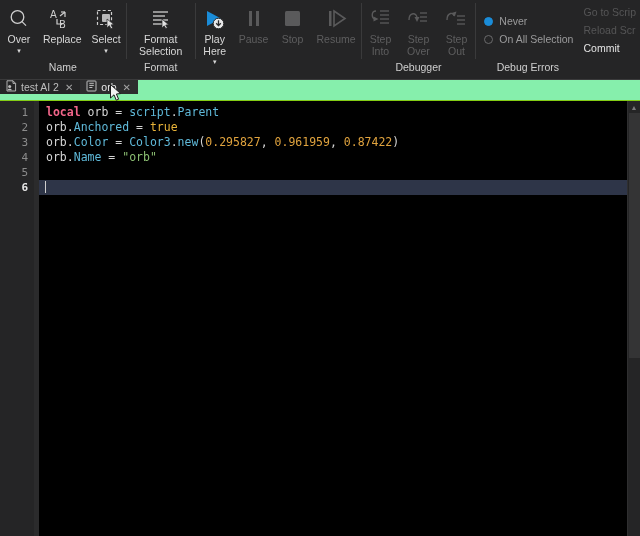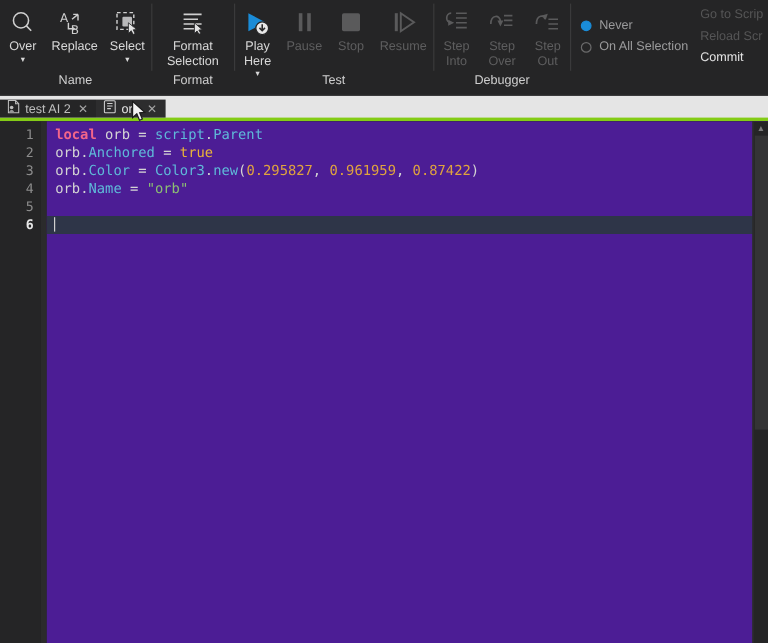--- a/index.html
+++ b/index.html
@@ -104,24 +104,24 @@
     gap: 1px;
     overflow: hidden;
   }
   .script-row { height: 17px; display: flex; align-items: center; cursor: pointer; }
   .script-lbl { font-size: 10.5px; color: #555556; white-space: nowrap; }
   .script-lbl.active { color: #e3e3e3; }
 
   
   .tabbar {
     height: 21px;
-    background: #e5e5e5;
-    display: flex;
-    align-items: flex-end;
-    border-bottom: 3px solid #84cc16;
+    background: #86efac;
+    display: flex;
+    align-items: flex-start;
+    border-bottom: 1px solid #84cc16;
   }
   .tab {
     display: flex; align-items: center; gap: 4px;
     padding: 0 7px 0 6px;
     font-size: 10.5px;
     color: #bdbdbd;
     background: #252526;
     cursor: pointer;
     position: relative;
   }
@@ -152,21 +152,21 @@
   }
   .gutter .ln.cur { color: #e8e8e8; font-weight: bold; }
   .fold {
     width: 5px;
     background: #2b2b2c;
     flex: 0 0 auto;
   }
   .codearea {
     position: relative;
     flex: 1 1 auto;
-    background: #4c1d95;
+    background: #000000;
     padding-top: 4px;
     overflow: hidden;
   }
   .cline {
     height: 15px;
     line-height: 15px;
     font-family: "DejaVu Sans Mono", monospace;
     font-size: 11.5px;
     white-space: pre;
     padding-left: 7px;
@@ -326,21 +326,20 @@
         <div class="btn disabled">
           <span class="ico">
             <svg width="24" height="24" viewBox="0 0 24 24">
               <rect x="5" y="4" width="2.5" height="15" fill="#5a5a5b"></rect>
               <polygon points="10,4 21,11.5 10,19" fill="none" stroke="#5a5a5b" stroke-width="1.6"></polygon>
             </svg>
           </span>
           <span class="lbl">Resume</span>
         </div>
       </div>
-      <div class="rgroup-label">Test</div>
     </div>
 
     <div class="rgroup-sep"></div>
 
     <div class="rgroup">
       <div class="rgroup-items">
         <div class="btn disabled">
           <span class="ico">
             <svg width="26" height="24" viewBox="0 0 26 24">
               <path d="M9 4 C4 4 4 12 9 12" fill="none" stroke="#5a5a5b" stroke-width="1.4"></path>
@@ -392,20 +391,21 @@
       <div class="radio-col">
         <div class="radio-row">
           <span class="radio-dot on"></span>
           <span class="radio-lbl">Never</span>
         </div>
         <div class="radio-row">
           <span class="radio-dot"></span>
           <span class="radio-lbl">On All Selection</span>
         </div>
       </div>
+      <div class="rgroup-label">Debug Errors</div>
     </div>
 
     <div class="rgroup">
       <div class="script-col">
         <div class="script-row">
           <span class="script-lbl">Go to Scrip</span>
         </div>
         <div class="script-row">
           <span class="script-lbl">Reload Scr</span>
         </div>

